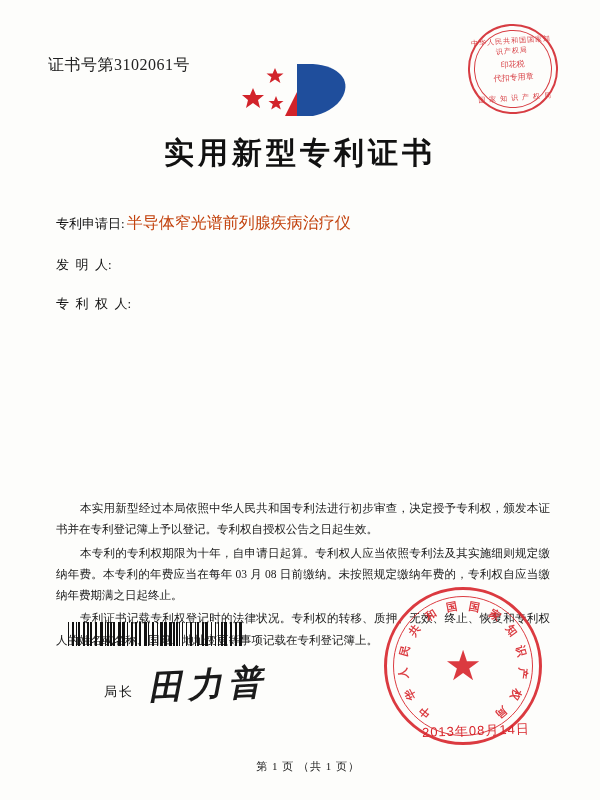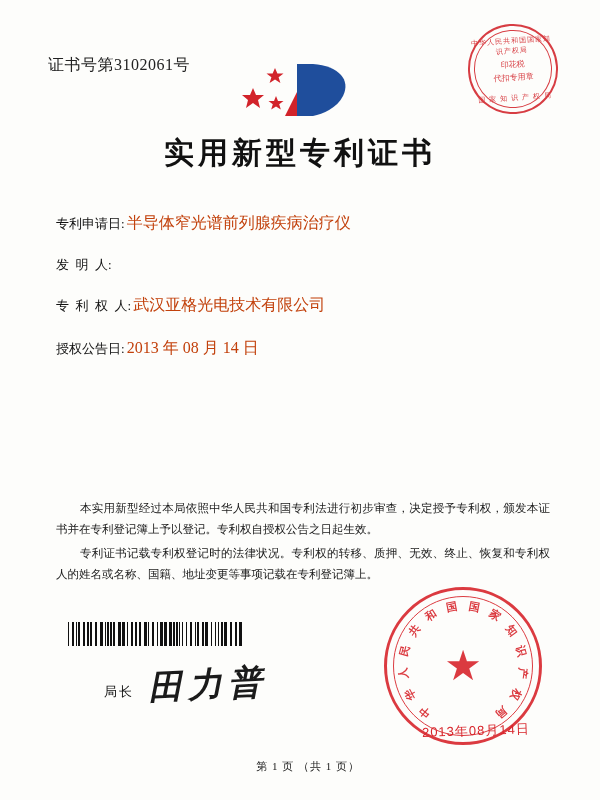--- a/index.html
+++ b/index.html
@@ -271,30 +271,26 @@
   <div class="fields">
     <div class="field-row">
       <span class="field-label">专利申请日:</span>
       <span class="field-value">半导体窄光谱前列腺疾病治疗仪</span>
     </div>
     <div class="field-row">
       <span class="field-label">发  明  人:</span>
     </div>
     <div class="field-row">
       <span class="field-label">专  利  权  人:</span>
-      <span class="field-value">武汉亚格光电技术有限公司</span>
-    </div>
-    <div class="field-row">
-      <span class="field-label">授权公告日:</span>
-      <span class="field-value">2013 年 08 月 14 日</span>
     </div>
   </div>
 
   <div class="body-text">
     <p>本实用新型经过本局依照中华人民共和国专利法进行初步审查，决定授予专利权，颁发本证书并在专利登记簿上予以登记。专利权自授权公告之日起生效。</p>
+    <p>本专利的专利权期限为十年，自申请日起算。专利权人应当依照专利法及其实施细则规定缴纳年费。本专利的年费应当在每年 03 月 08 日前缴纳。未按照规定缴纳年费的，专利权自应当缴纳年费期满之日起终止。</p>
     <p>专利证书记载专利权登记时的法律状况。专利权的转移、质押、无效、终止、恢复和专利权人的姓名或名称、国籍、地址变更等事项记载在专利登记簿上。</p>
   </div>
 
   <div class="barcode" id="barcode"><i style="width: 1px; margin-right: 3px;"></i><i style="width: 2px; margin-right: 2px;"></i><i style="width: 1px; margin-right: 1px;"></i><i style="width: 2px; margin-right: 3px;"></i><i style="width: 2px; margin-right: 2px;"></i><i style="width: 2px; margin-right: 1px;"></i><i style="width: 2px; margin-right: 3px;"></i><i style="width: 2px; margin-right: 3px;"></i><i style="width: 3px; margin-right: 2px;"></i><i style="width: 1px; margin-right: 1px;"></i><i style="width: 2px; margin-right: 1px;"></i><i style="width: 2px; margin-right: 1px;"></i><i style="width: 2px; margin-right: 3px;"></i><i style="width: 3px; margin-right: 1px;"></i><i style="width: 3px; margin-right: 2px;"></i><i style="width: 1px; margin-right: 3px;"></i><i style="width: 2px; margin-right: 2px;"></i><i style="width: 2px; margin-right: 2px;"></i><i style="width: 2px; margin-right: 3px;"></i><i style="width: 3px; margin-right: 1px;"></i><i style="width: 1px; margin-right: 3px;"></i><i style="width: 2px; margin-right: 3px;"></i><i style="width: 1px; margin-right: 2px;"></i><i style="width: 3px; margin-right: 1px;"></i><i style="width: 3px; margin-right: 2px;"></i><i style="width: 3px; margin-right: 1px;"></i><i style="width: 2px; margin-right: 1px;"></i><i style="width: 2px; margin-right: 1px;"></i><i style="width: 1px; margin-right: 2px;"></i><i style="width: 1px; margin-right: 3px;"></i><i style="width: 1px; margin-right: 3px;"></i><i style="width: 2px; margin-right: 3px;"></i><i style="width: 1px; margin-right: 1px;"></i><i style="width: 2px; margin-right: 3px;"></i><i style="width: 2px; margin-right: 1px;"></i><i style="width: 3px; margin-right: 3px;"></i><i style="width: 1px; margin-right: 3px;"></i><i style="width: 1px; margin-right: 2px;"></i><i style="width: 1px; margin-right: 2px;"></i><i style="width: 2px; margin-right: 1px;"></i><i style="width: 3px; margin-right: 3px;"></i><i style="width: 2px; margin-right: 3px;"></i><i style="width: 2px; margin-right: 2px;"></i><i style="width: 3px; margin-right: 2px;"></i></div>
 
   <div class="director-label">局长</div>
   <div class="signature">田力普</div>
 
   <div class="stamp-main">
     <div class="ring-in"></div>

